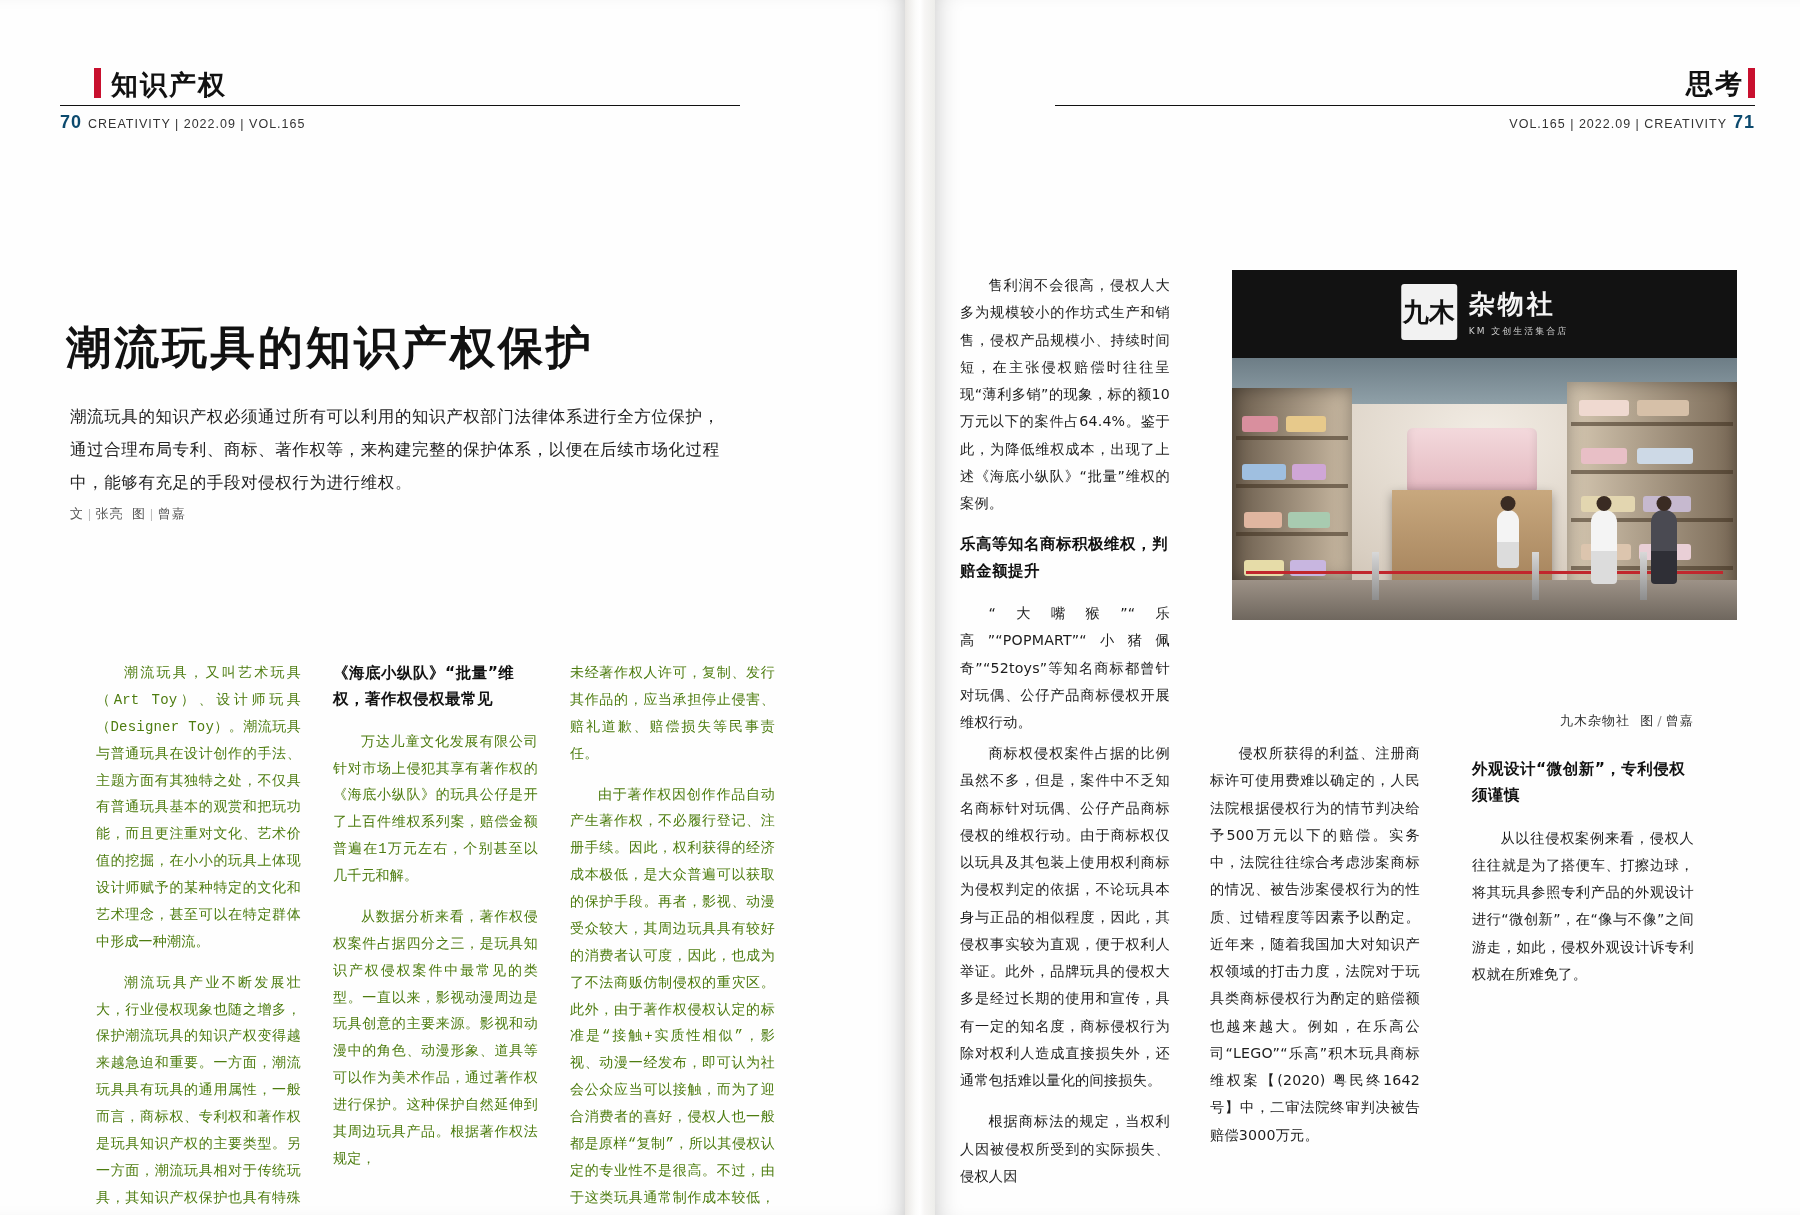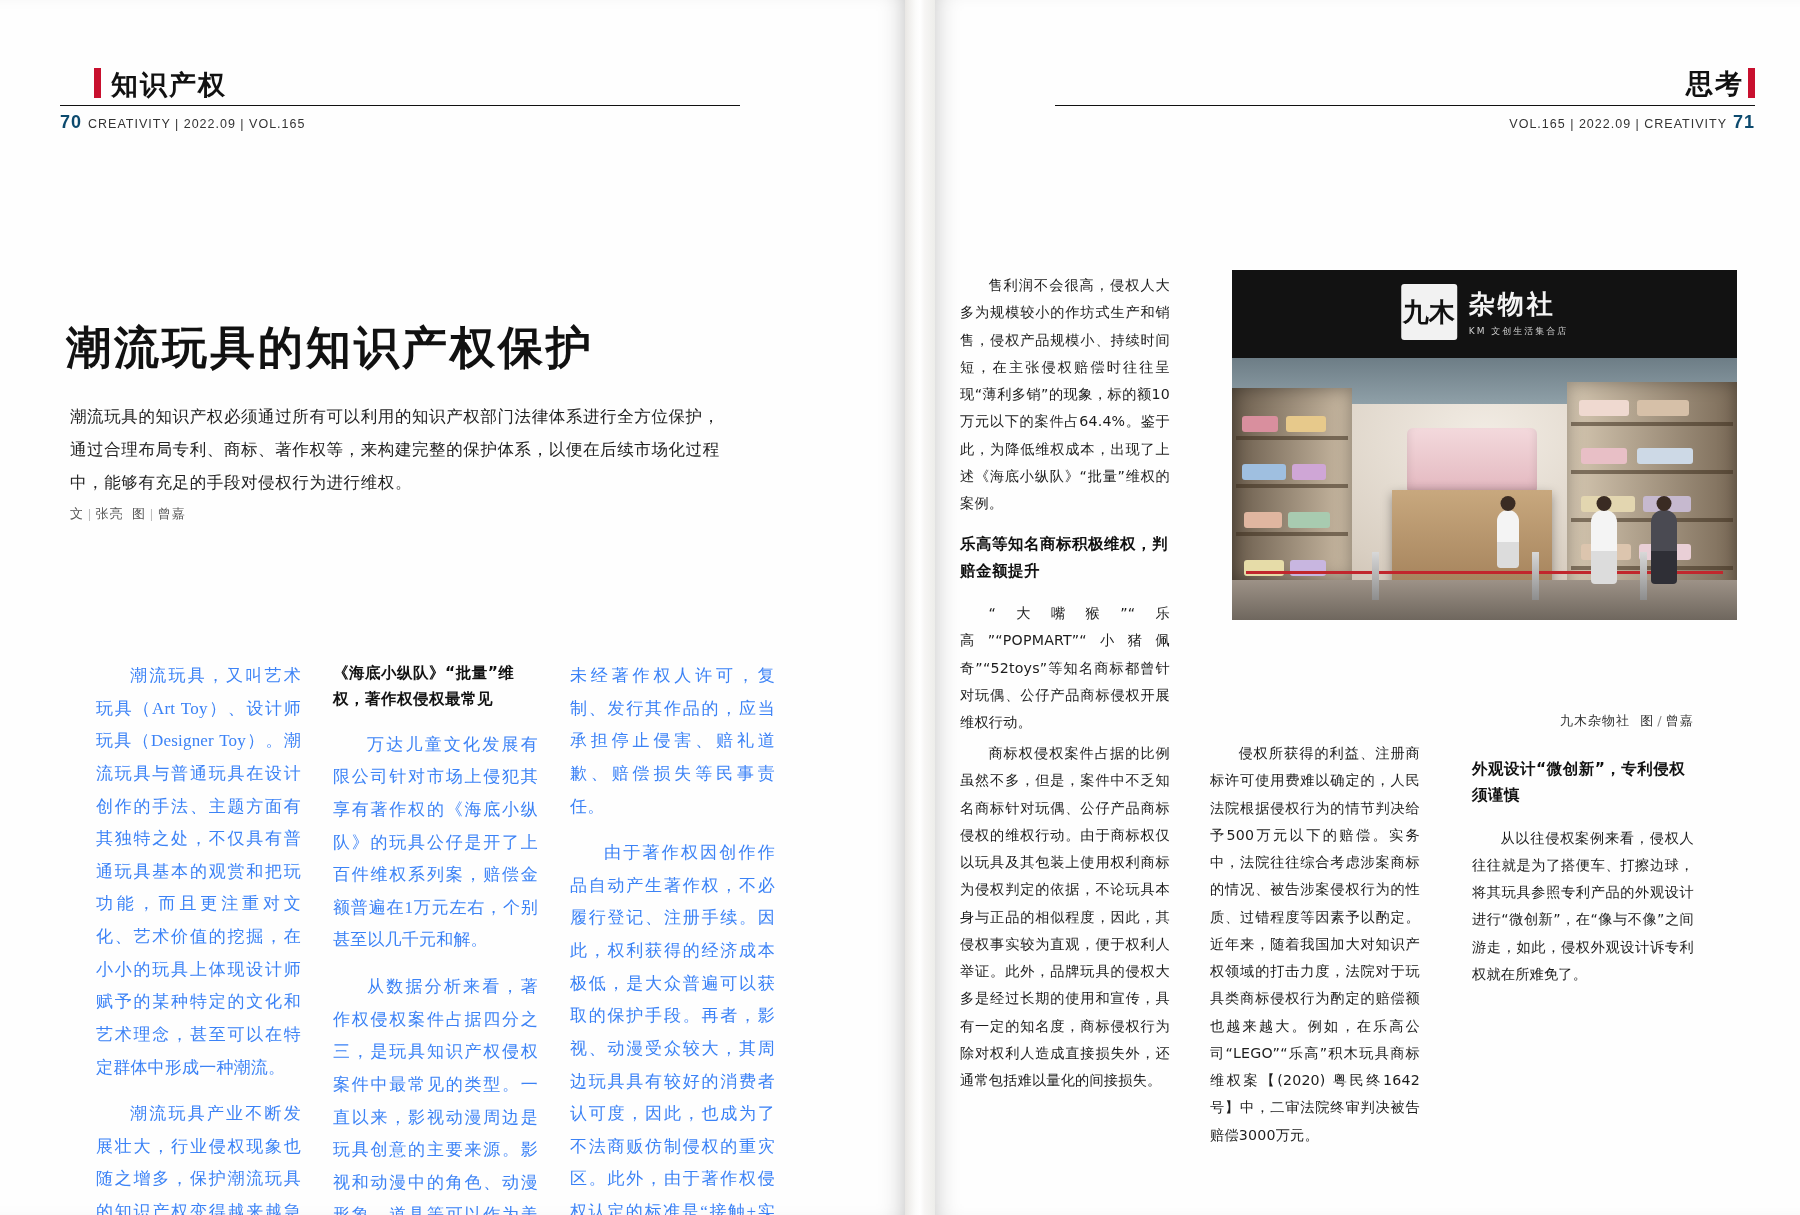--- a/index.html
+++ b/index.html
@@ -152,26 +152,26 @@
     top: 660px;
     width: 680px;
     display: flex;
     gap: 32px;
   }
   .col {
     width: 205px;
   }
   .col p {
     margin: 0 0 14px 0;
-    font-family: Liberation Serif, serif;
-    font-size: 17px;
+    font-family: Liberation Mono, monospace;
+    font-size: 14px;
     line-height: 1.92;
     text-align: justify;
     letter-spacing: 0.2px;
-    color: #3b82f6;
+    color: #4d7c0f;
     text-indent: 2em;
   }
   .col p.noindent { text-indent: 0; }
   h3.sub {
     margin: 0 0 16px 0;
     font-family: "DejaVu Sans", sans-serif;
     font-size: 15.5px;
     font-weight: bold;
     line-height: 1.7;
     letter-spacing: 0.5px;
@@ -481,20 +481,21 @@
     </div>
   </div>
 </div>
 
 <div class="photo-caption">
   <span>九木杂物社</span>&nbsp;&nbsp;<span>图</span><span class="sep">/</span><span>曾嘉</span>
 </div>
 
 <div class="r-col-2">
   <p>商标权侵权案件占据的比例虽然不多，但是，案件中不乏知名商标针对玩偶、公仔产品商标侵权的维权行动。由于商标权仅以玩具及其包装上使用权利商标为侵权判定的依据，不论玩具本身与正品的相似程度，因此，其侵权事实较为直观，便于权利人举证。此外，品牌玩具的侵权大多是经过长期的使用和宣传，具有一定的知名度，商标侵权行为除对权利人造成直接损失外，还通常包括难以量化的间接损失。</p>
+  <p>根据商标法的规定，当权利人因被侵权所受到的实际损失、侵权人因</p>
 </div>
 
 <div class="r-col-3">
   <p class="noindent">侵权所获得的利益、注册商标许可使用费难以确定的，人民法院根据侵权行为的情节判决给予500万元以下的赔偿。实务中，法院往往综合考虑涉案商标的情况、被告涉案侵权行为的性质、过错程度等因素予以酌定。近年来，随着我国加大对知识产权领域的打击力度，法院对于玩具类商标侵权行为酌定的赔偿额也越来越大。例如，在乐高公司“LEGO”“乐高”积木玩具商标维权案【(2020) 粤民终1642号】中，二审法院终审判决被告赔偿3000万元。</p>
 </div>
 
 <div class="r-col-4">
   <h3 class="sub">外观设计“微创新”，专利侵权须谨慎</h3>
   <p class="pullquote">从以往侵权案例来看，侵权人往往就是为了搭便车、打擦边球，将其玩具参照专利产品的外观设计进行“微创新”，在“像与不像”之间游走，如此，侵权外观设计诉专利权就在所难免了。</p>
 </div>

